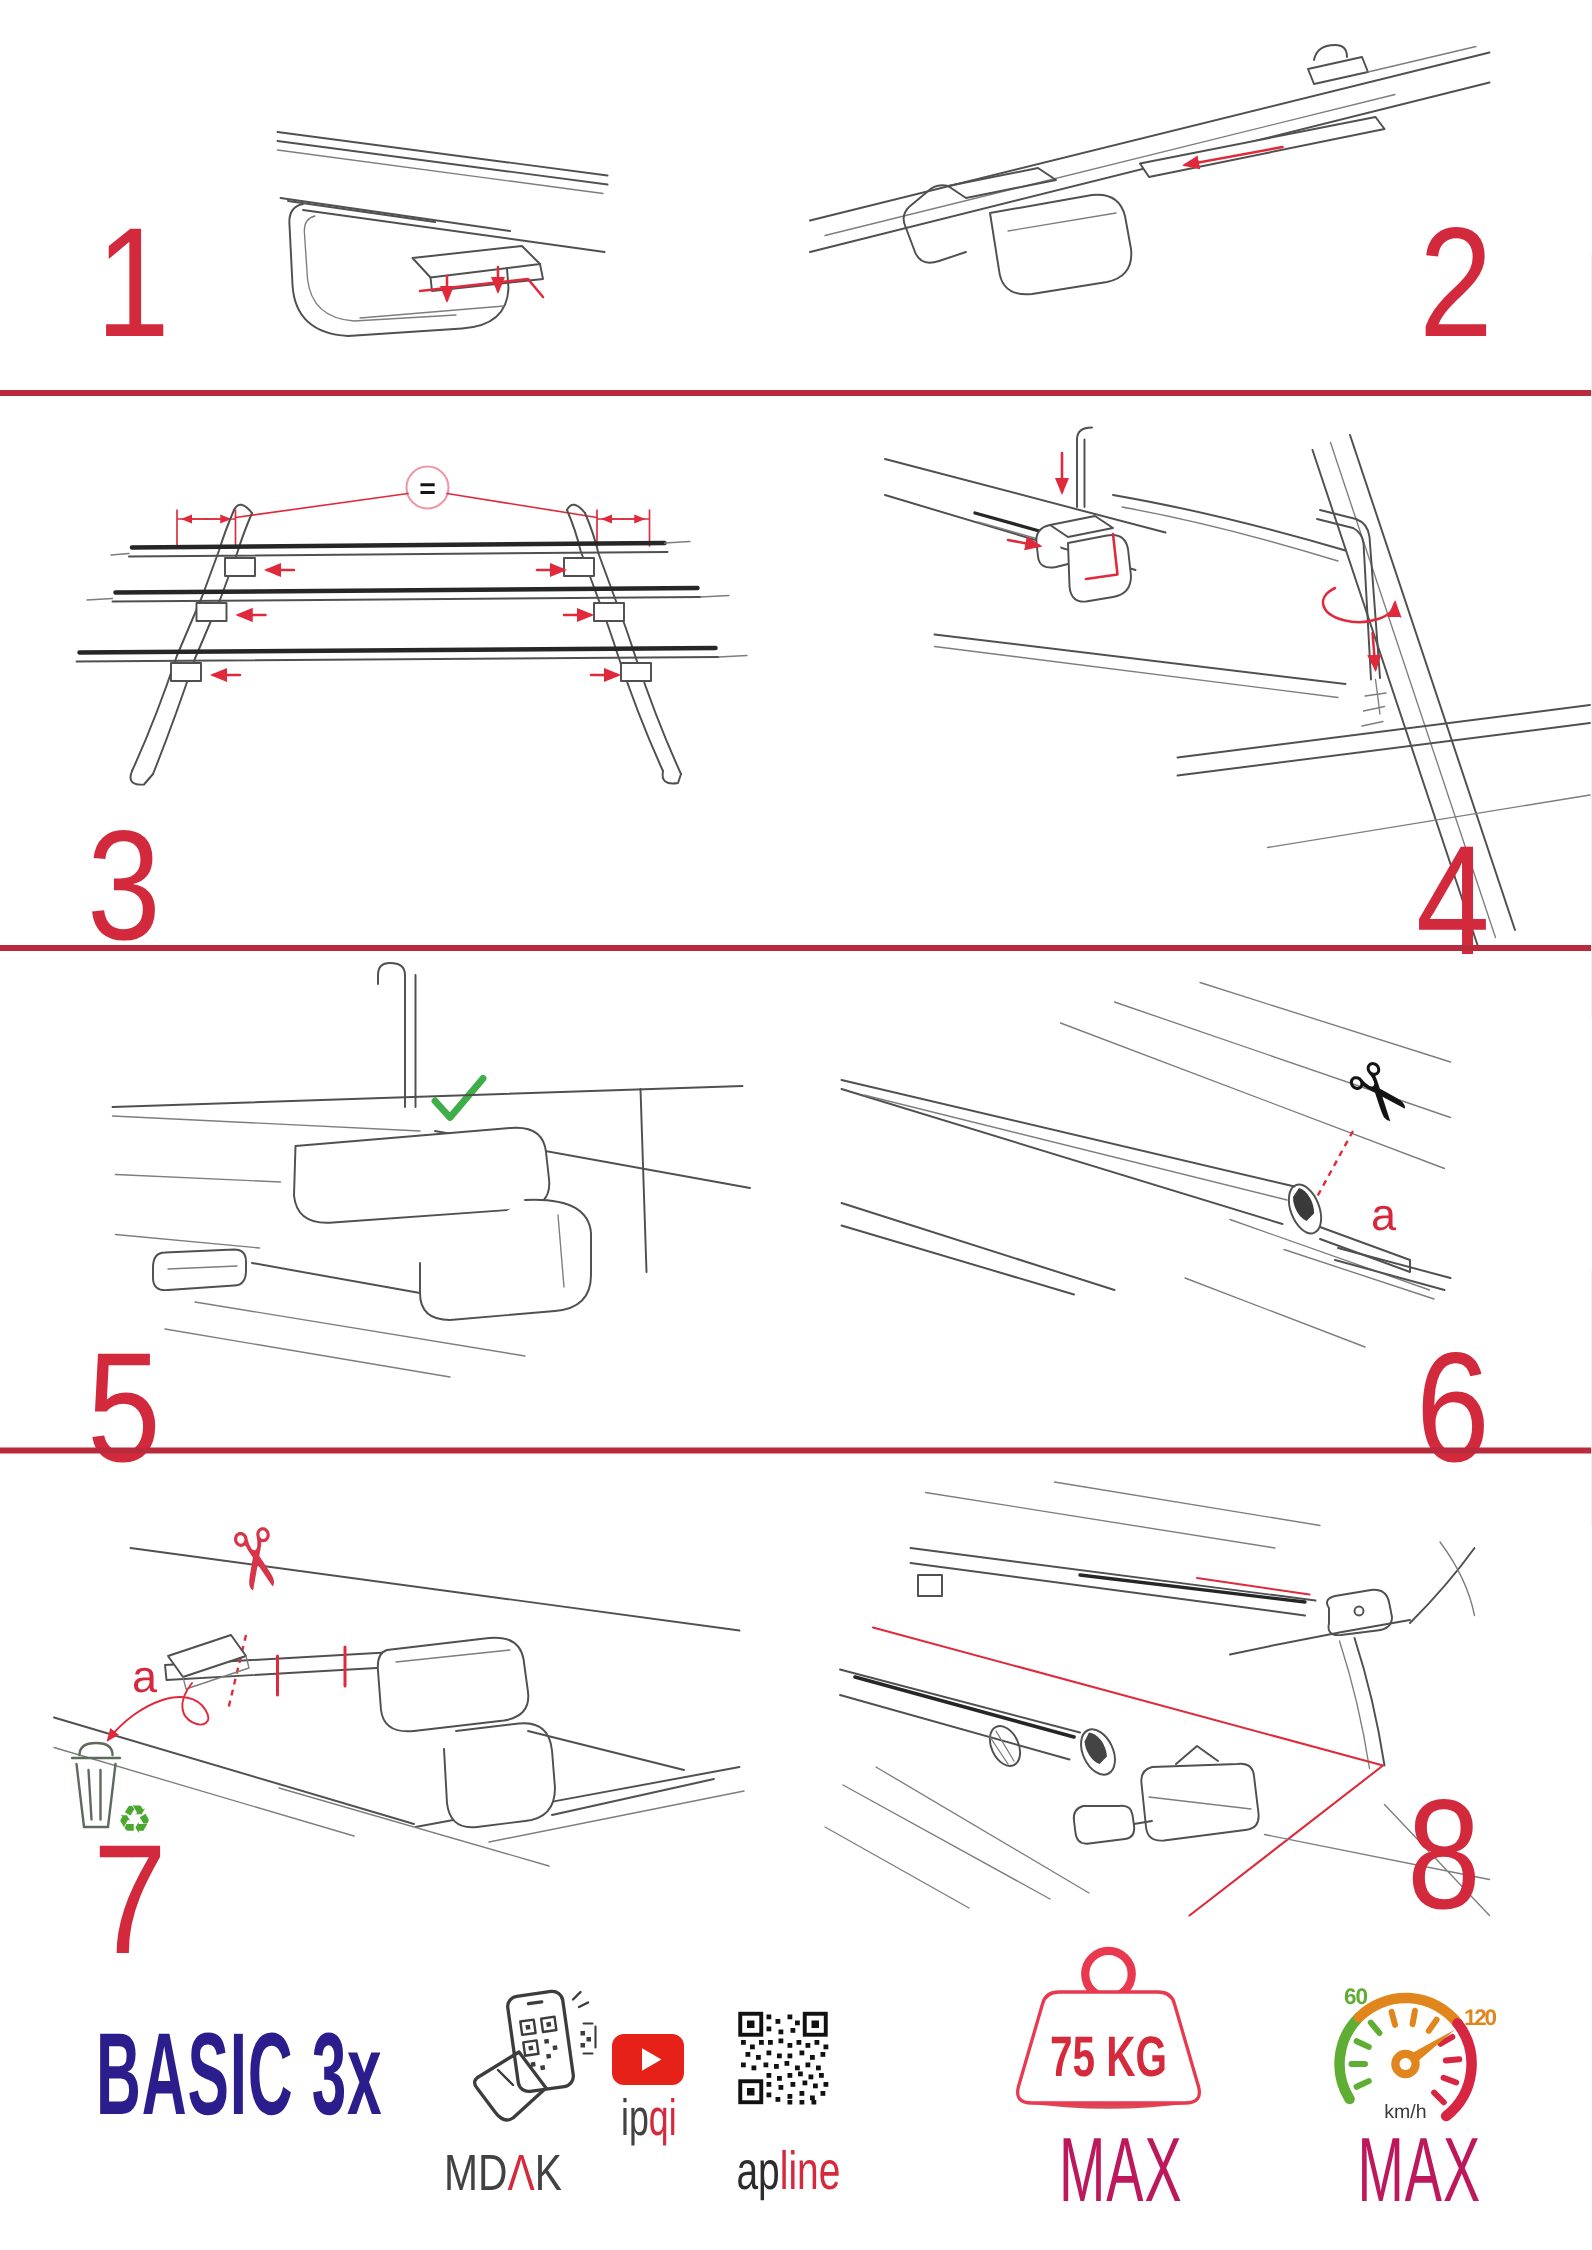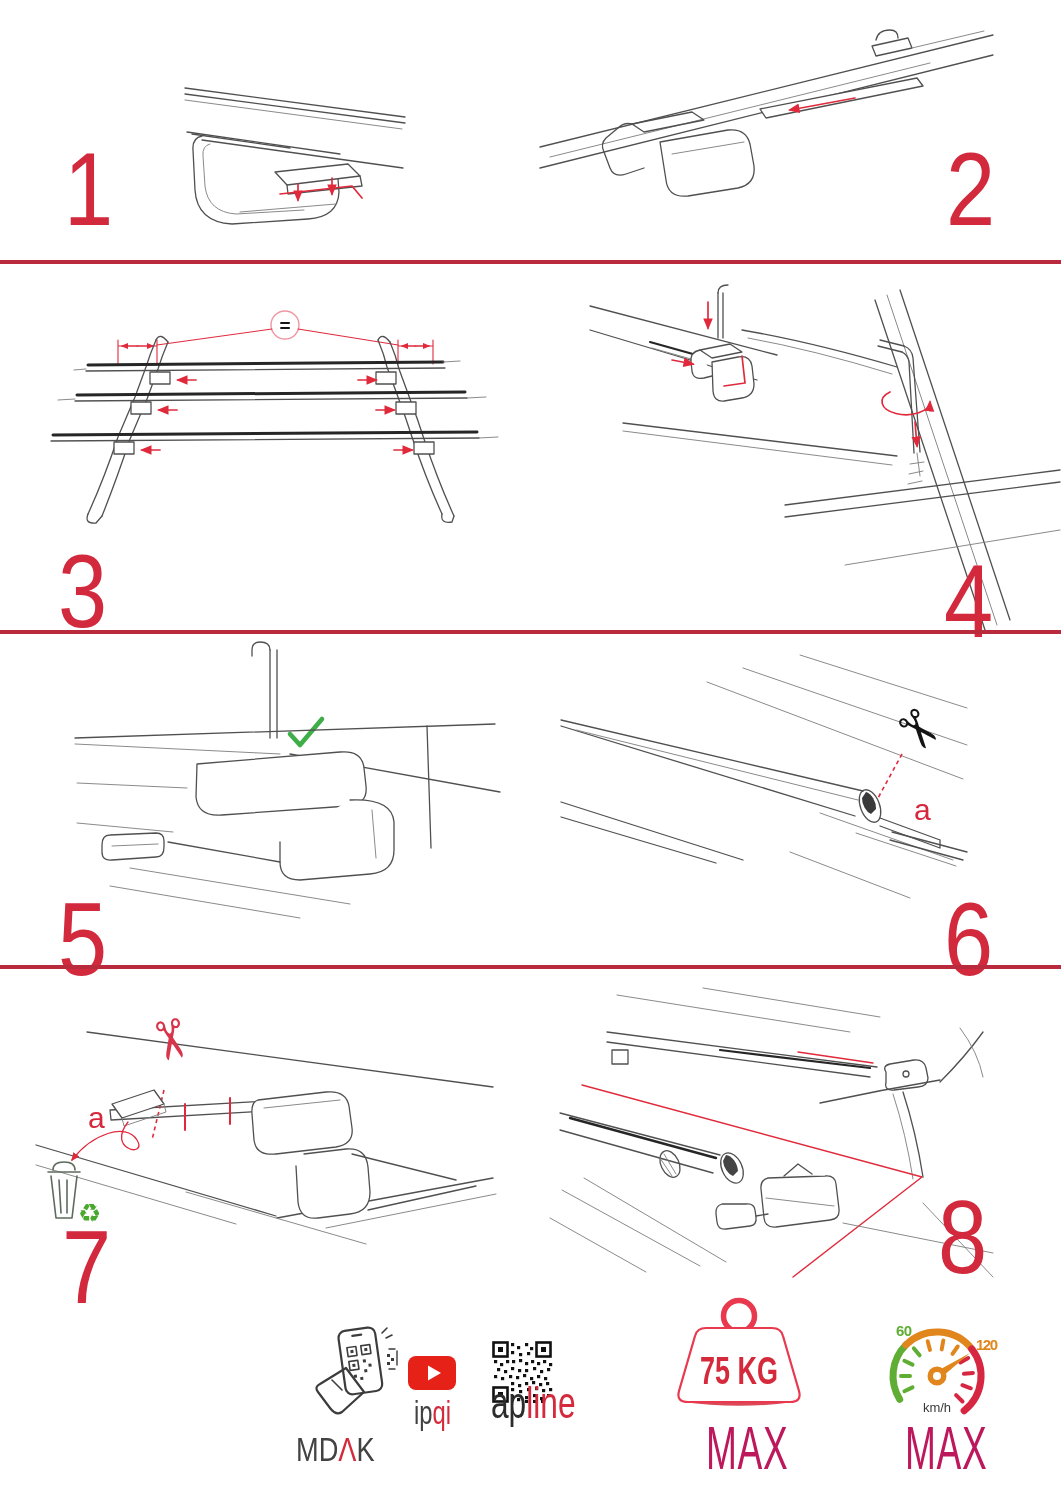--- a/index.html
+++ b/index.html
@@ -263,20 +263,23 @@
     <path class="ln" d="M234,194 L248,182 L262,192"></path>
 
     <path class="ln wf" d="M172,222 Q165,224 166,232 L167,240 Q168,248 176,247 L200,244 Q207,243 206,235 L205,228 Q204,221 196,222 z"></path>
     <path class="ln" d="M206,234 L218,232"></path>
 
     <path class="lt" d="M12,208 L150,284 M34,196 L176,280 M0,236 L96,290"></path>
     <path class="lt" d="M373,221 L443,295 M293,241 L443,271"></path>
   </svg>
   <div class="num" style="left:938px;top:1198px">8</div>
 
+  <div class="logo-basic">
+    <span class="cond" style="transform:scale(0.56,1.05)">BASIC 3x</span>
+  </div>
 
 
   <svg class="panel" style="left:312px;top:1324px" width="88" height="92" viewBox="0 0 88 92">
     <g transform="rotate(-8 48 38)">
       <rect class="ph-ln wf" x="30" y="5" width="37" height="64" rx="7"></rect>
       <line class="ph-ln" x1="44" y1="11" x2="53" y2="11"></line>
       <rect class="ph-ln" style="stroke-width:1.6" x="37" y="22" width="9" height="9"></rect>
       <rect x="40" y="25" width="3" height="3" fill="#3c3c3c"></rect>
       <rect class="ph-ln" style="stroke-width:1.6" x="51" y="22" width="9" height="9"></rect>
       <rect x="54" y="25" width="3" height="3" fill="#3c3c3c"></rect>
@@ -369,21 +372,21 @@
         <rect x="25" y="57" width="3.2" height="3.2"></rect>
       <rect x="33" y="55" width="3.2" height="3.2"></rect>
         <rect x="41" y="53" width="3.2" height="3.2"></rect>
       <rect x="48" y="56" width="3.2" height="3.2"></rect>
         <rect x="55" y="53" width="3.2" height="3.2"></rect>
       <rect x="33" y="59" width="3.2" height="3"></rect>
         <rect x="41" y="59" width="3.2" height="3"></rect>
       <rect x="49" y="59" width="3.2" height="3"></rect>
     </g>
   </svg>
-  <div class="plogo" style="left:491px;top:1378px;font-size:44px;color:#2c2c2c">
+  <div class="plogo" style="left:491px;top:1426px;font-size:36px;color:#2c2c2c">
     <span class="cond" style="transform:scale(0.72,1)">
       <span>ap</span><span class="red">line</span>
     </span>
   </div>
 
   <svg class="panel" style="left:668px;top:1294px" width="142" height="120" viewBox="0 0 142 120">
     <circle cx="71" cy="22" r="15.5" fill="#ffffff" stroke="#e8394e" stroke-width="5.5"></circle>
     <path d="M14,106 Q71,114 128,106" fill="none" stroke="#d5293c" stroke-width="3.6" opacity="0.85"></path>
     <path d="M38,34 L104,34 Q113,34 115,42 L131,97 Q134,108 122,108 L20,108 Q8,108 11,97 L27,42 Q29,34 38,34 z" fill="#ffffff" stroke="#e8394e" stroke-width="2.2"></path>
     <text x="71" y="90" text-anchor="middle" font-weight="bold" font-size="38" fill="#d5293c" textLength="78" lengthAdjust="spacingAndGlyphs">75 KG</text>

